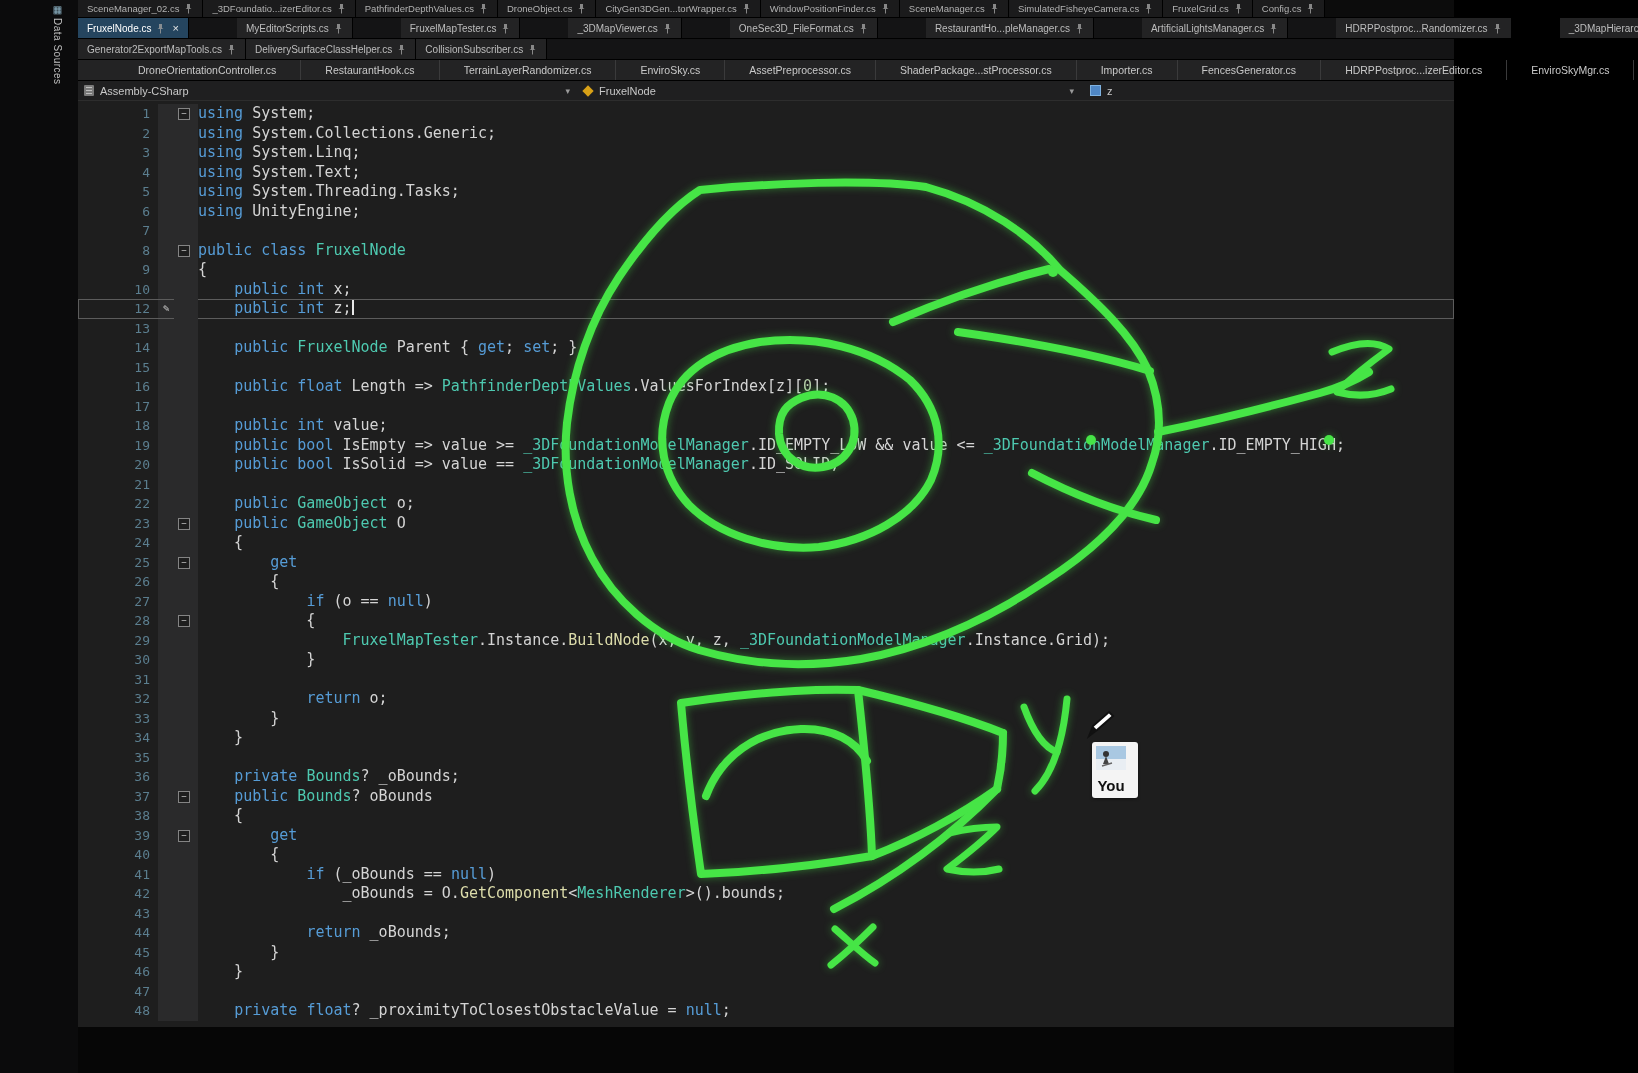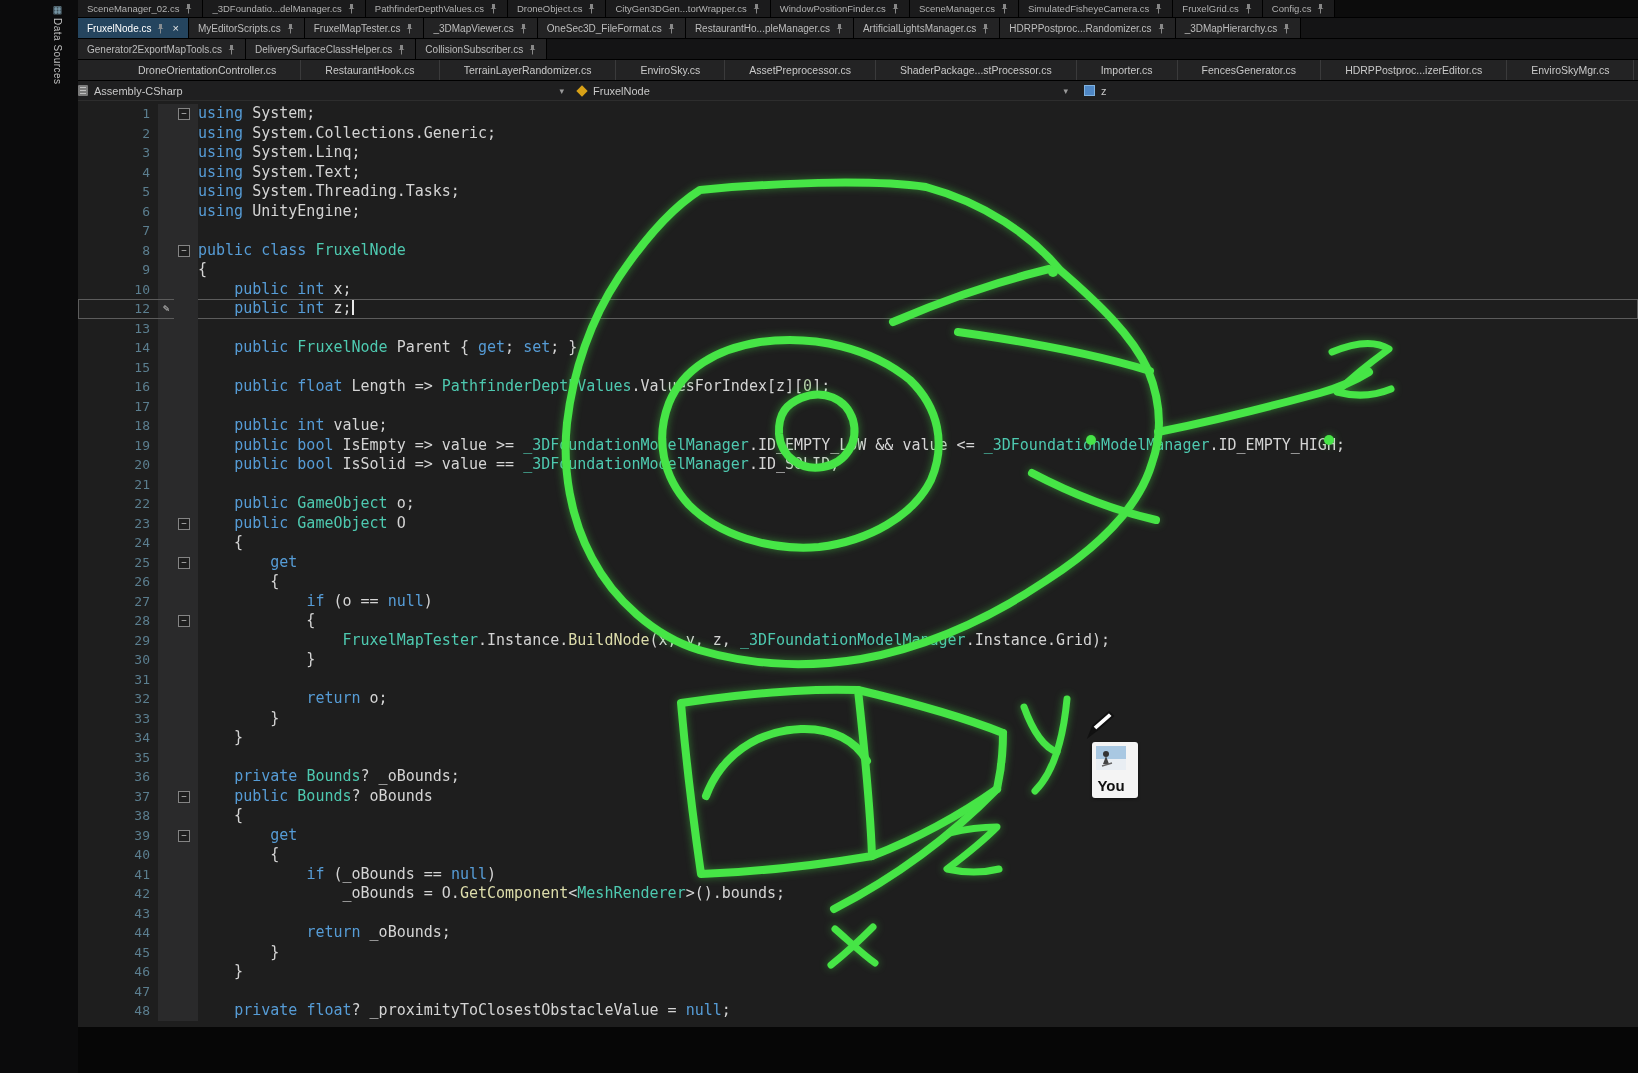--- a/index.html
+++ b/index.html
@@ -8,42 +8,42 @@
   .app{position:absolute;inset:0;}
 
   
   .left-rail{position:absolute;left:0;top:0;width:78px;height:1073px;background:#0b0b0c;}
   .rail-tab{position:absolute;left:52px;top:4px;display:flex;flex-direction:column;align-items:center;
             color:#c9c9c9;cursor:pointer;}
   .rail-icon{font-size:10px;color:#8fb6c9;margin-bottom:3px;}
   .rail-label{writing-mode:vertical-rl;font-size:10px;letter-spacing:.5px;color:#c0c0c0;}
 
   
-  .main{position:absolute;left:78px;top:0;width:1560px;height:1073px;background:#f0abfc;}
+  .main{position:absolute;left:78px;top:0;width:1376px;height:1073px;background:#f0abfc;}
 
   
   .tab-strip{background:#0e0e0e;}
   .tab-row{display:flex;align-items:stretch;border-bottom:1px solid #000;background:#141415;}
   .tab-row.r1{height:17px;background:#0c0c0c;}
-  .tab-row.r2{height:20px;}
+  .tab-row.r2{height:20px;gap:48px;}
   .tab-row.r3{height:20px;}
   .tab-row.r4{height:20px;background:#232324;padding-left:36px;}
   .tab{display:flex;align-items:center;gap:5px;padding:0 9px;font-size:10px;color:#bdbdbd;
        background:#232324;border-right:1px solid #000;white-space:nowrap;cursor:pointer;}
   .tab-row.r1 .tab{background:#1b1b1c;font-size:9.5px;color:#b2b2b2;}
   .tab-row.r4 .tab{background:transparent;border-right:1px solid #3a3a3b;padding:0 24px;color:#c9c9c9;font-size:10.5px;}
   .tab.active{background:#25455f;color:#ffffff;}
   .pin{display:inline-flex;align-items:center;opacity:.85;}
   .tab-close{font-size:11px;color:#e6e6e6;margin-left:2px;}
 
   
   .navbar{height:19px;background:#1f1f20;border-bottom:1px solid #2d2d2d;display:flex;align-items:center;font-size:11px;color:#c8c8c8;}
   .combo{display:flex;align-items:center;height:100%;cursor:pointer;}
   .combo .chev{color:#9a9a9a;font-size:9px;margin:0 6px;}
-  .combo-project{width:492px;}
+  .combo-project{width:492px;padding-left:6px;}
   .combo-project .combo-label{flex:1;}
   .combo-type{width:498px;padding-left:6px;}
   .combo-type .combo-label{flex:1;}
   .combo-member{padding-left:8px;}
   .ic-proj{width:10px;height:11px;background:#7a7a7a;border-radius:1px;margin-right:6px;position:relative;}
   .ic-proj:after{content:"";position:absolute;left:2px;top:2px;right:2px;height:1px;background:#bfbfbf;box-shadow:0 3px 0 #bfbfbf,0 6px 0 #bfbfbf;}
   .ic-class{width:8px;height:8px;background:#d8a117;transform:rotate(45deg);margin:0 7px 0 2px;}
   .ic-field{width:9px;height:9px;background:#4f87c5;border:1px solid #7fb2e0;margin:0 6px 0 2px;}
 
   
@@ -92,21 +92,21 @@
           <div class="tab">
             <span>SceneManager_02.cs</span>
             <span class="pin">
               <svg width="9" height="11" viewBox="0 0 9 11">
                 <path d="M3 1h3v4l1.5 1h-6L3 5z" fill="#9a9a9a"></path>
                 <line x1="4.5" y1="6" x2="4.5" y2="10.5" stroke="#9a9a9a" stroke-width="1"></line>
               </svg>
             </span>
           </div>
           <div class="tab">
-            <span>_3DFoundatio...delManager.cs</span>
+            <span>_3DFoundatio...izerEditor.cs</span>
             <span class="pin">
               <svg width="9" height="11" viewBox="0 0 9 11">
                 <path d="M3 1h3v4l1.5 1h-6L3 5z" fill="#9a9a9a"></path>
                 <line x1="4.5" y1="6" x2="4.5" y2="10.5" stroke="#9a9a9a" stroke-width="1"></line>
               </svg>
             </span>
           </div>
           <div class="tab">
             <span>PathfinderDepthValues.cs</span>
             <span class="pin">

